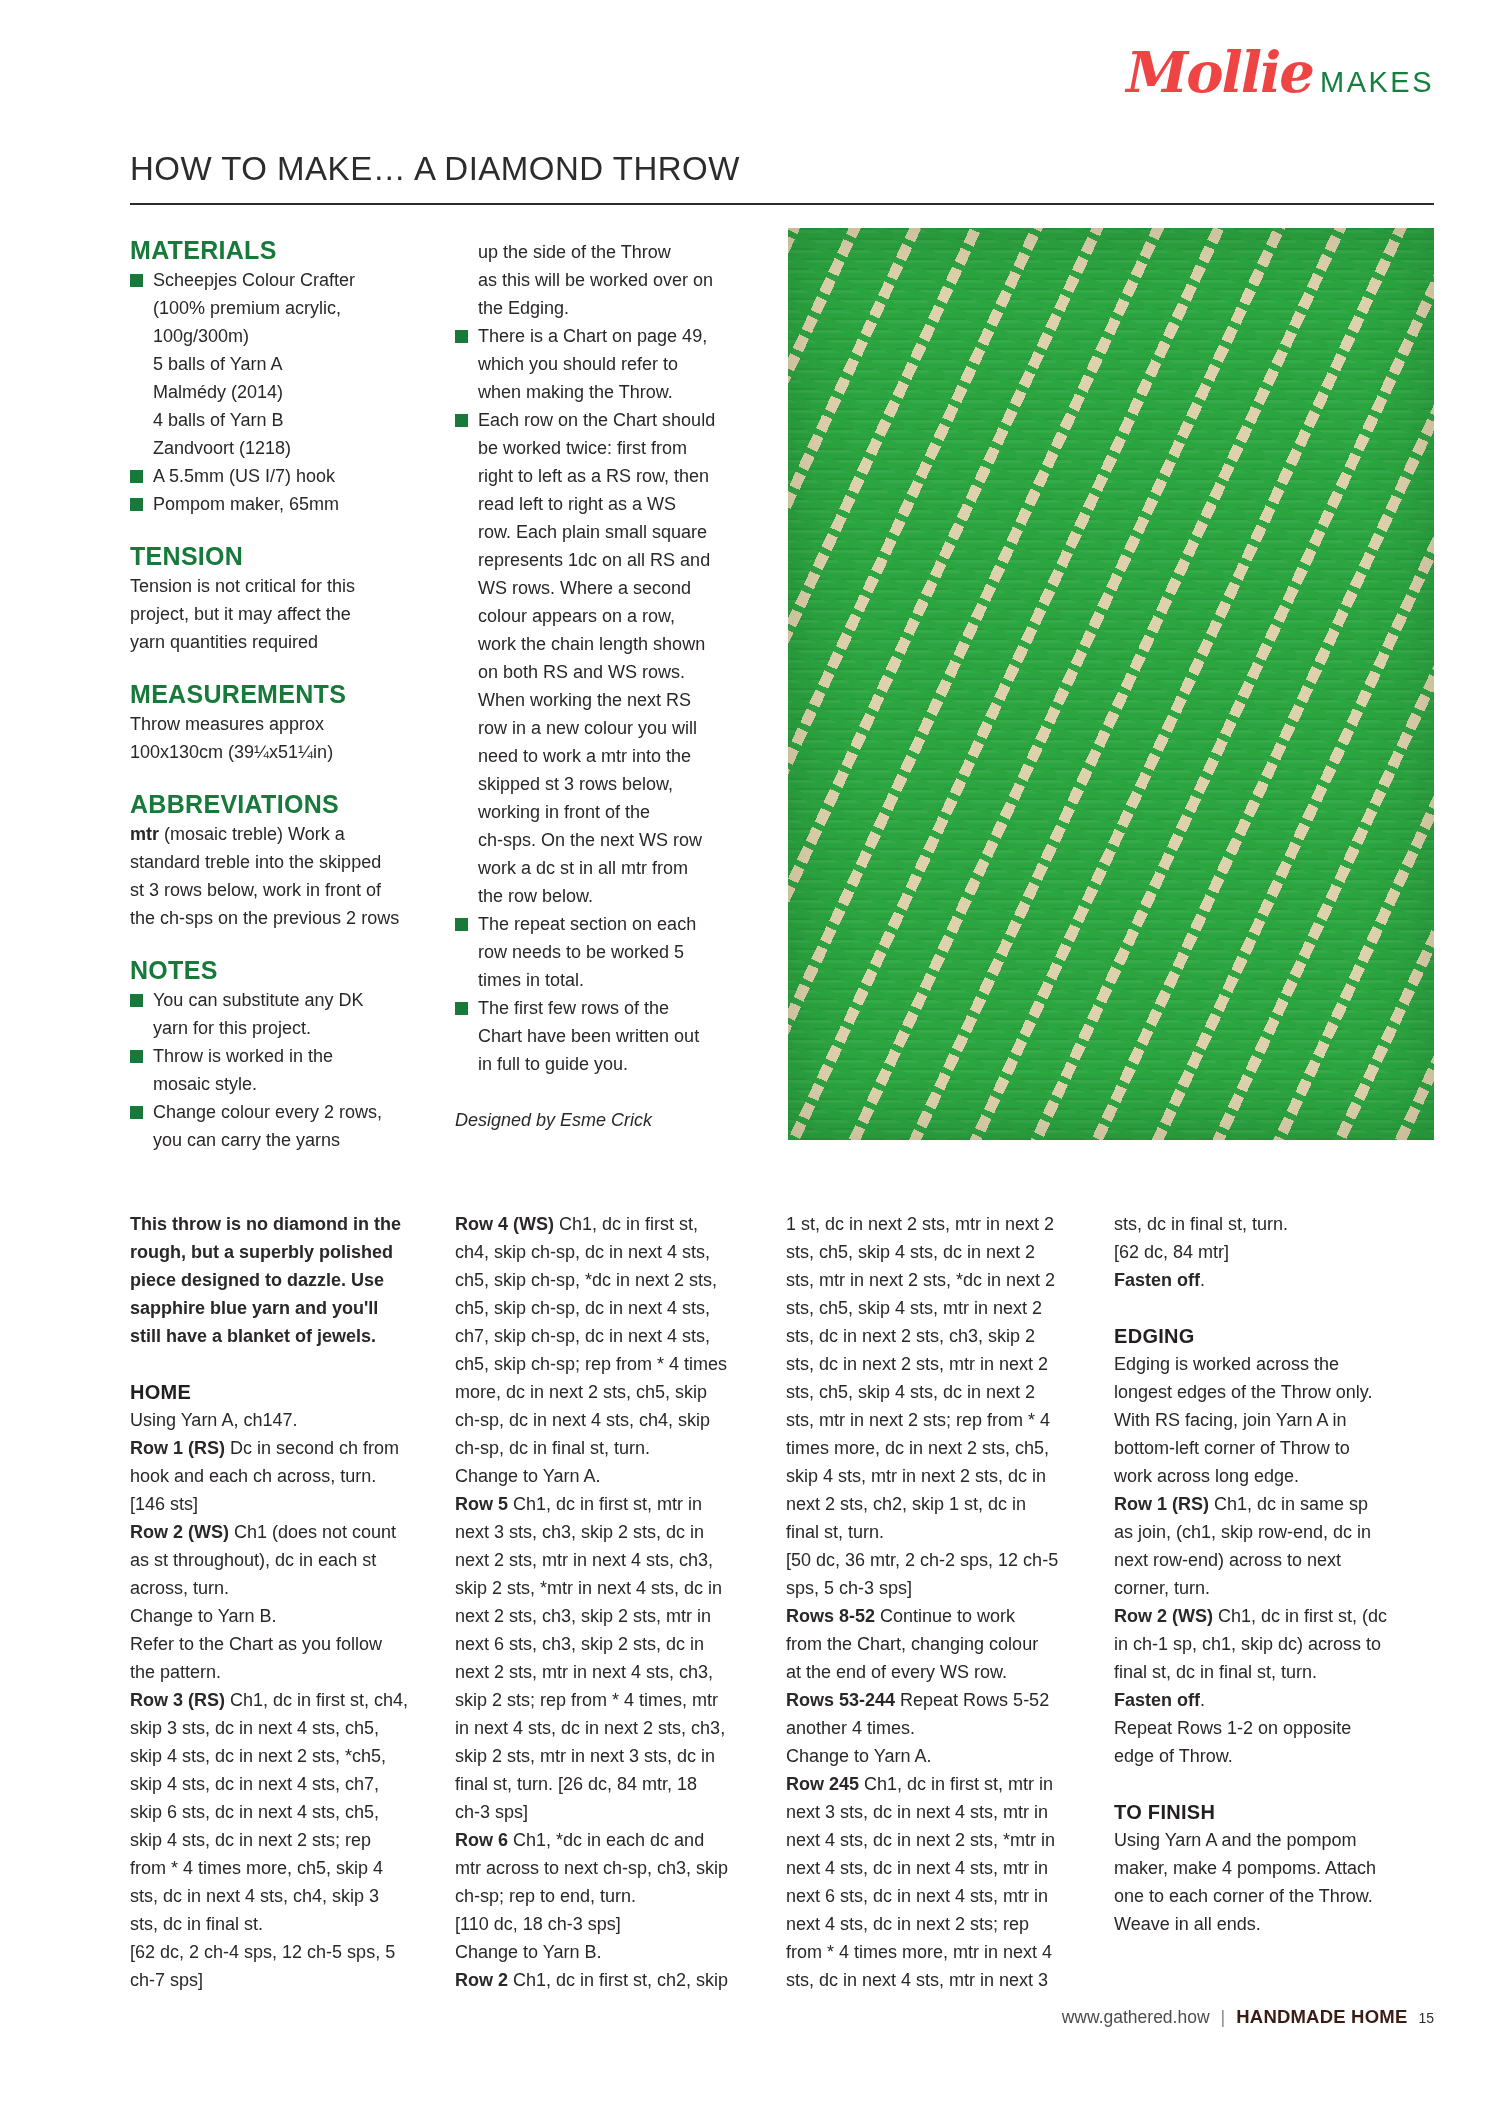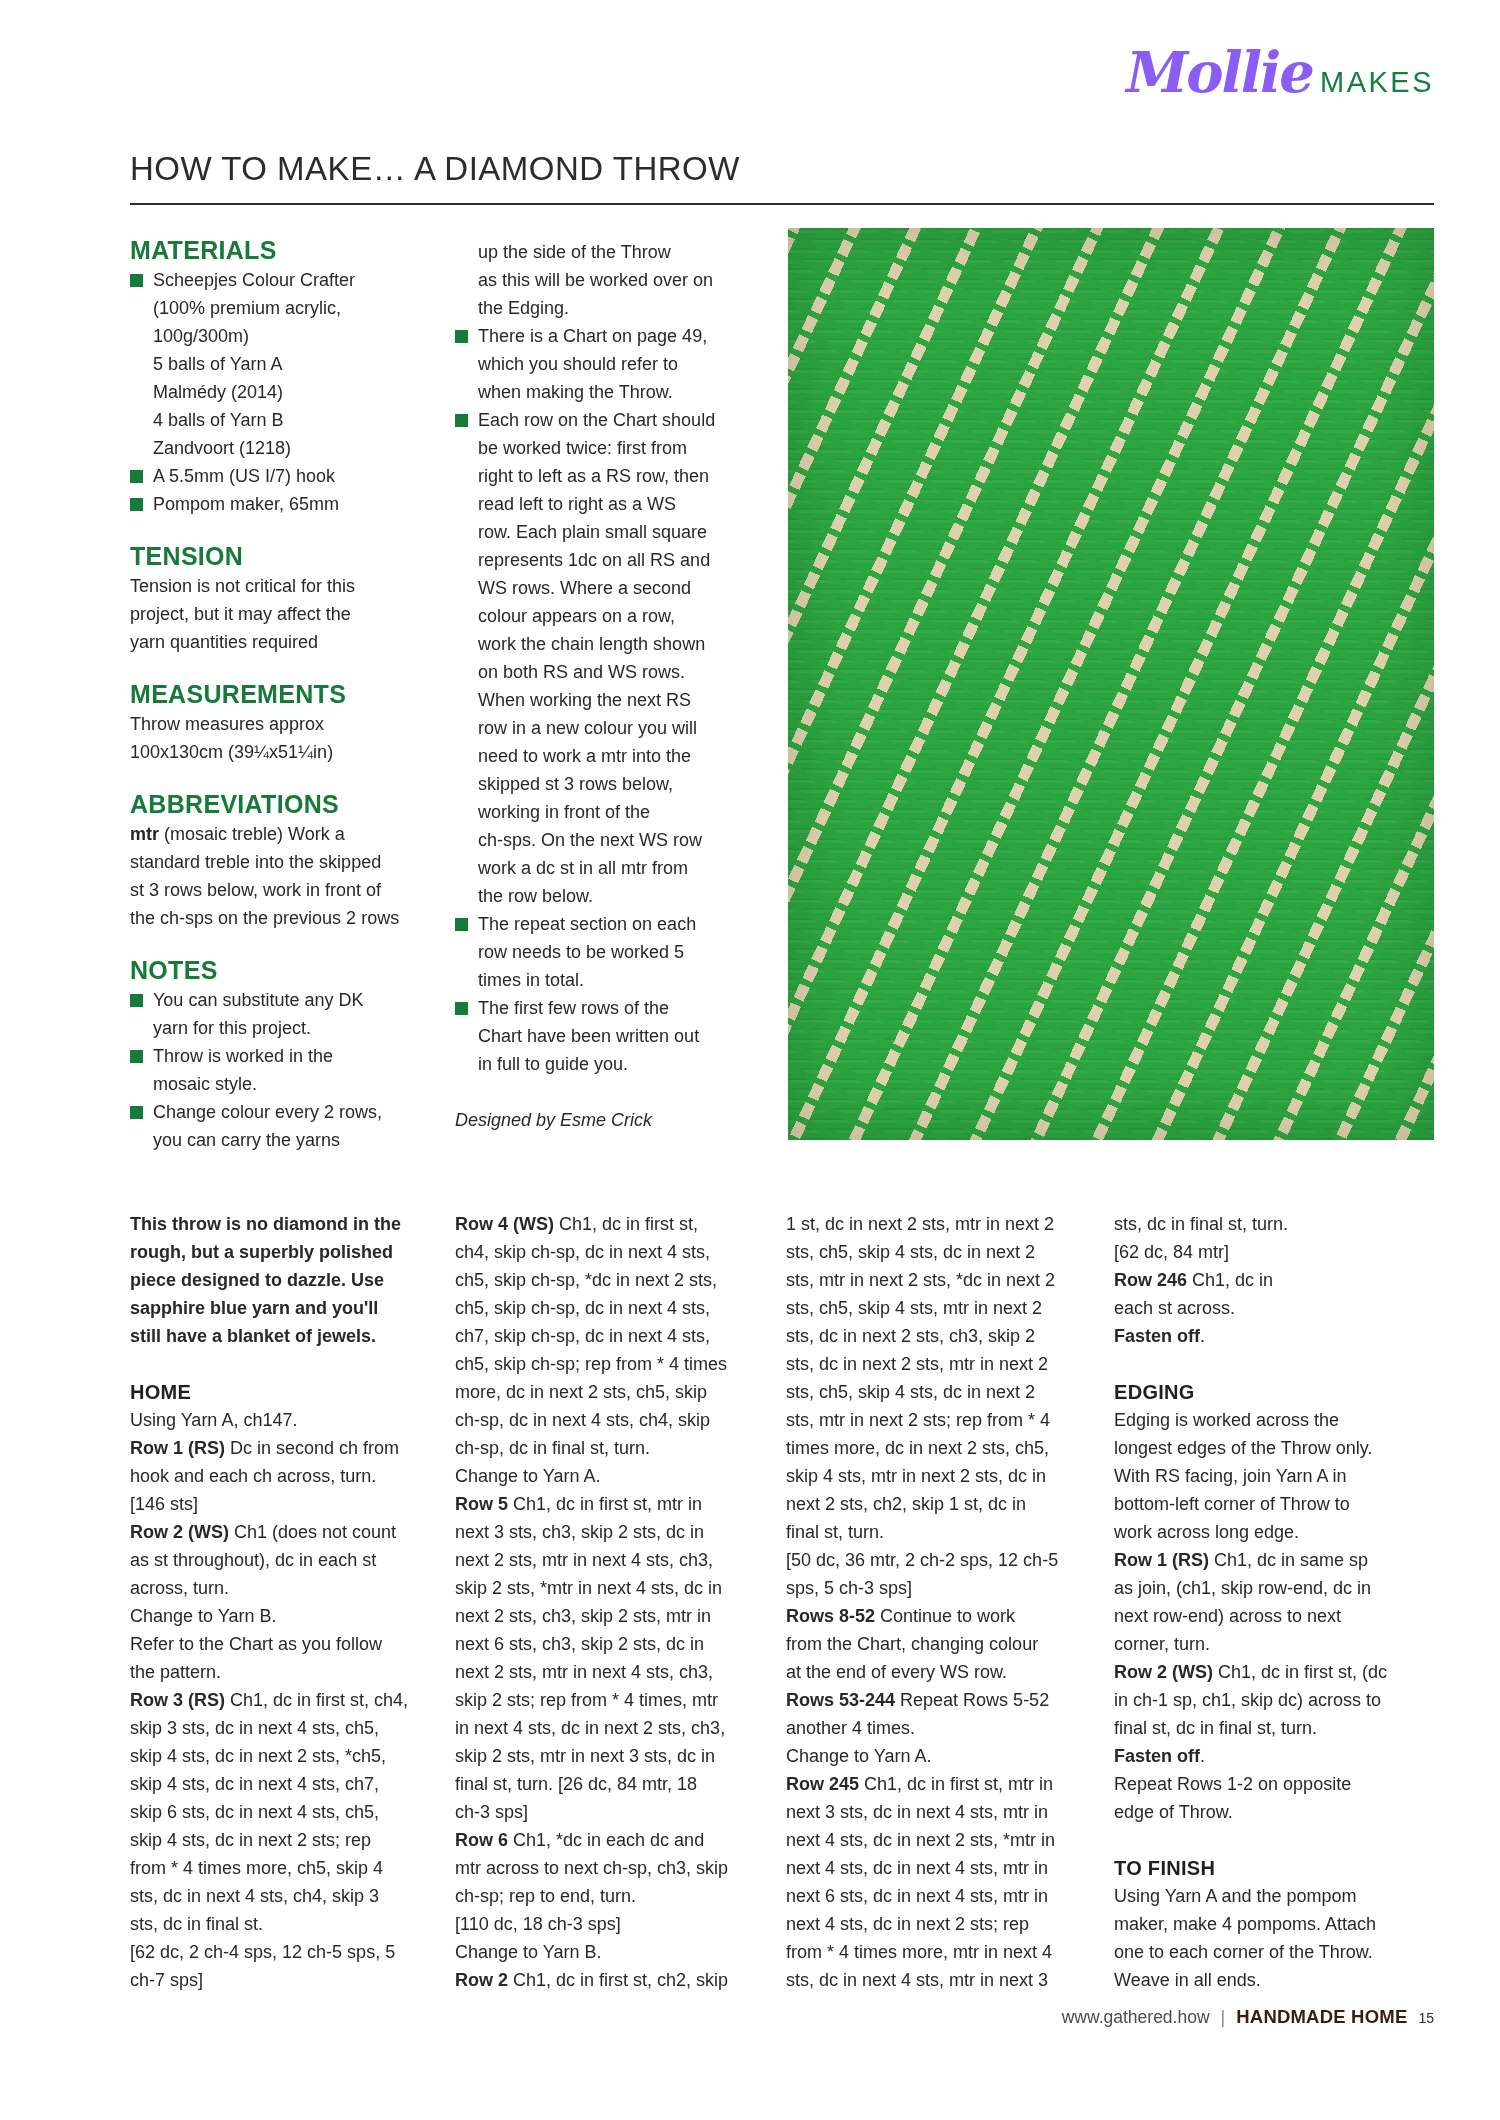--- a/index.html
+++ b/index.html
@@ -5,21 +5,21 @@
   html,body { margin:0; padding:0; }
   body {
     width:1500px; height:2120px; position:relative; background:#ffffff;
     font-family:"Liberation Sans", sans-serif; color:#2b2728;
     -webkit-font-smoothing:antialiased;
   }
   
   .logo { position:absolute; top:44px; right:66px; display:flex; align-items:baseline; gap:7px; }
   .logo-script {
     font-family:"DejaVu Serif", serif; font-style:italic; font-weight:700;
-    font-size:56px; color:#8b5cf6; letter-spacing:-2px; line-height:1;
+    font-size:56px; color:#ef4444; letter-spacing:-2px; line-height:1;
   }
   .logo-makes { font-size:29px; color:#15803d; letter-spacing:2.5px; font-weight:400; }
   .page-title {
     position:absolute; left:130px; top:150px; font-size:33px; font-weight:400;
     letter-spacing:0.5px; color:#2c2c2c; white-space:nowrap;
   }
   .title-rule { position:absolute; left:130px; top:203px; width:1304px; height:2px; background:#2c2c2c; }
 
   
   .pre { white-space:pre-line; }
@@ -265,22 +265,20 @@
 next 4 sts, dc in next 4 sts, mtr in
 next 6 sts, dc in next 4 sts, mtr in
 next 4 sts, dc in next 2 sts; rep
 from * 4 times more, mtr in next 4
 sts, dc in next 4 sts, mtr in next 3</span></p>
 </div>
 
 <div class="bcol" id="bc4">
   <p class="para"><b></b><span>sts, dc in final st, turn.
 [62 dc, 84 mtr]</span></p>
-  <p class="para"><b>Row 246</b><span> Ch1, dc in
-each st across.</span></p>
   <p class="para"><b>Fasten off</b><span>.</span></p>
   <h3 class="black">EDGING</h3>
   <p class="para"><b></b><span>Edging is worked across the
 longest edges of the Throw only.
 With RS facing, join Yarn A in
 bottom-left corner of Throw to
 work across long edge.</span></p>
   <p class="para"><b>Row 1 (RS)</b><span> Ch1, dc in same sp
 as join, (ch1, skip row-end, dc in
 next row-end) across to next

